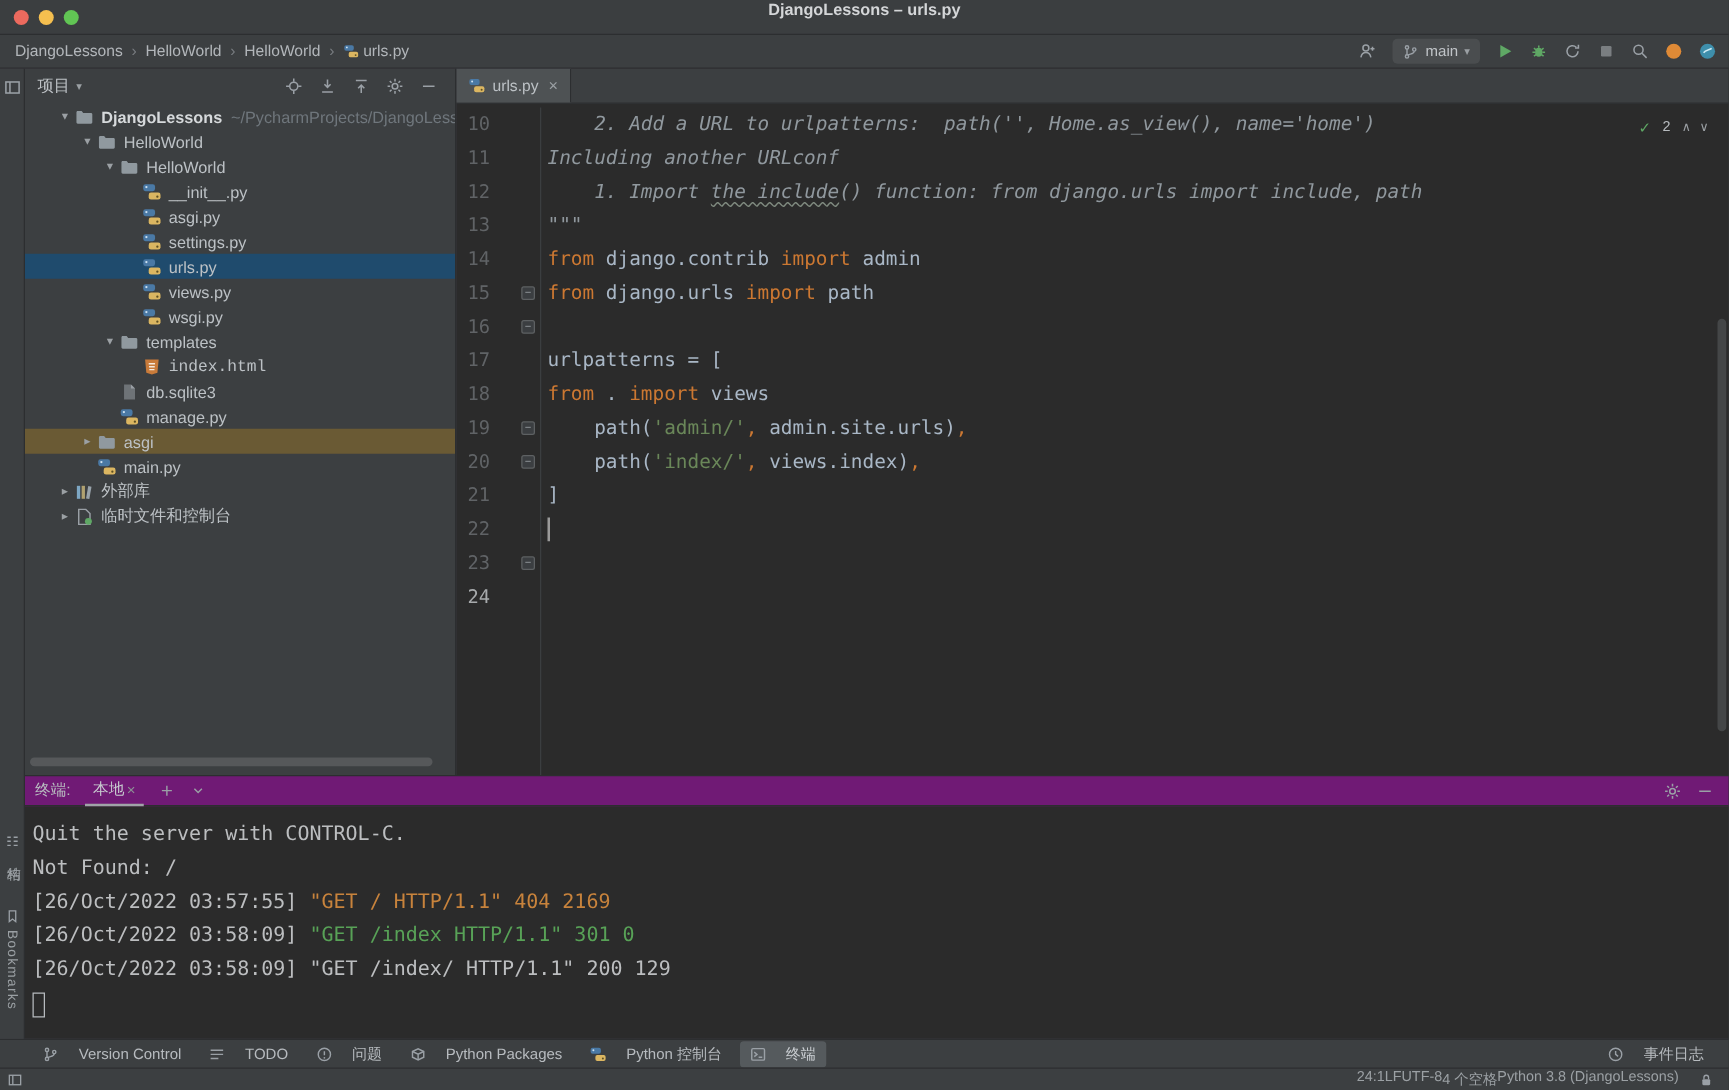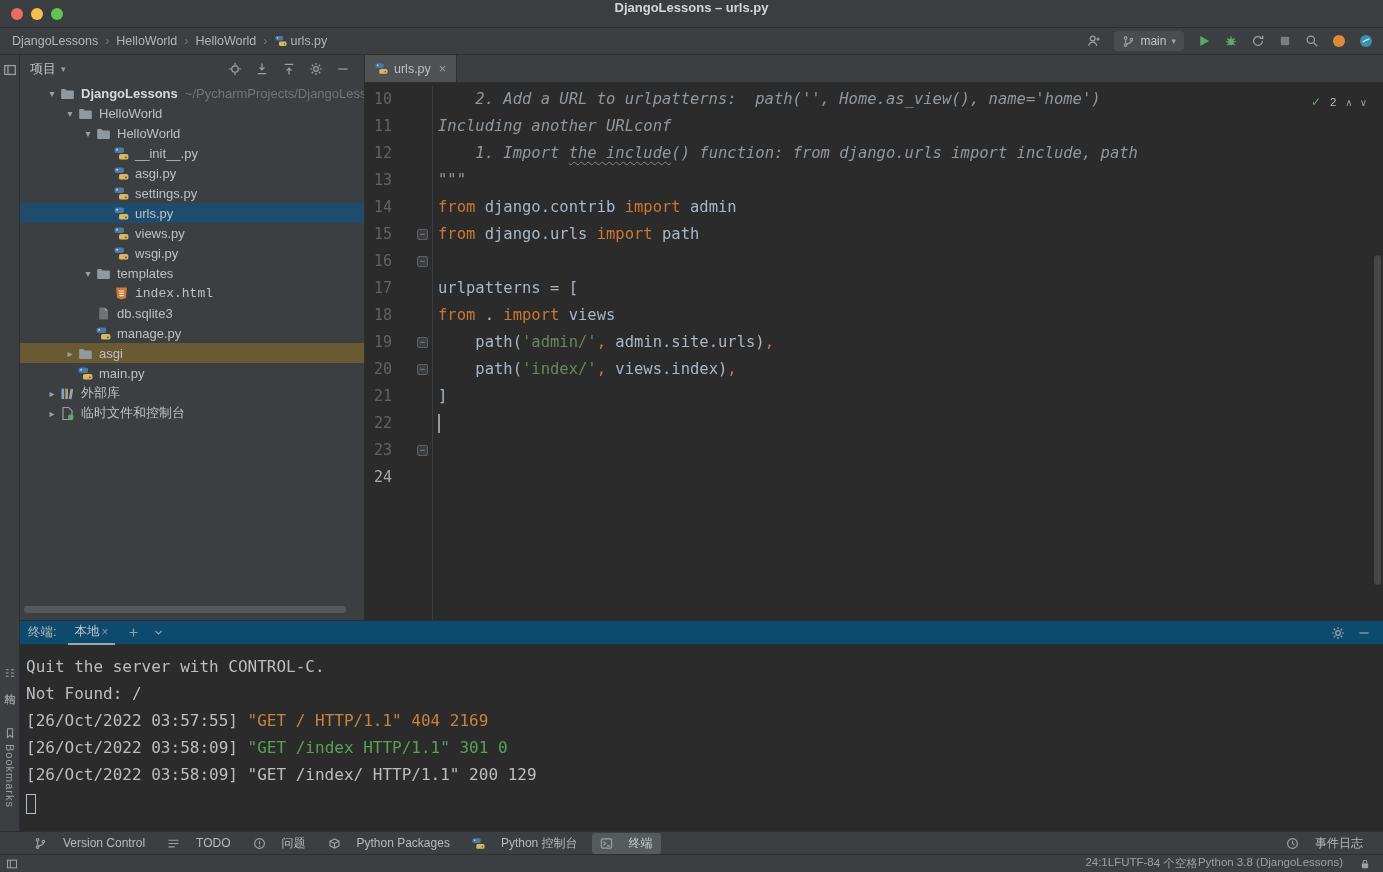--- a/index.html
+++ b/index.html
@@ -89,21 +89,21 @@
 .tk-comma{color:#cc7832}
 .inspections{position:absolute;top:6px;right:16px;display:flex;align-items:center;gap:9px;
  font-family:"Liberation Sans",sans-serif;font-size:11.5px}
 .insp-check{color:#5fa865;font-size:12px}
 .insp-count{color:#b7bbbf}
 .insp-arrows{color:#9ba0a4;display:flex;gap:7px;font-size:10px}
 .vscroll{position:absolute;right:2px;top:172px;width:7px;height:330px;background:#5a5d5f;opacity:.55;border-radius:4px}
 
 
 .terminal{flex:1;display:flex;flex-direction:column;background:#2b2b2b;min-height:0}
-.term-header{height:24px;background:#0c4a6e;border-bottom:1px solid #2c2e30;display:flex;align-items:center;
+.term-header{height:24px;background:#701a75;border-bottom:1px solid #2c2e30;display:flex;align-items:center;
  gap:12px;padding:0 12px 0 8px;flex:none}
 .term-title{font-size:12.5px;color:#b7bbbf}
 .term-tab{height:24px;display:flex;align-items:center;gap:2px;padding:0 6px;font-size:12.5px;color:#c7cbcf;
  border-bottom:2px solid #a0a4a8}
 .term-tab-close{color:#8d9296;font-size:12px}
 .term-spacer{flex:1}
 .term-body{flex:1;font-family:"DejaVu Sans Mono","Liberation Mono",monospace;font-size:16px;line-height:27px;
  padding:8px 0 0 6px;color:#bcbec0}
 .term-line{white-space:pre;height:27px}
 .t-plain{color:#bcbec0}

